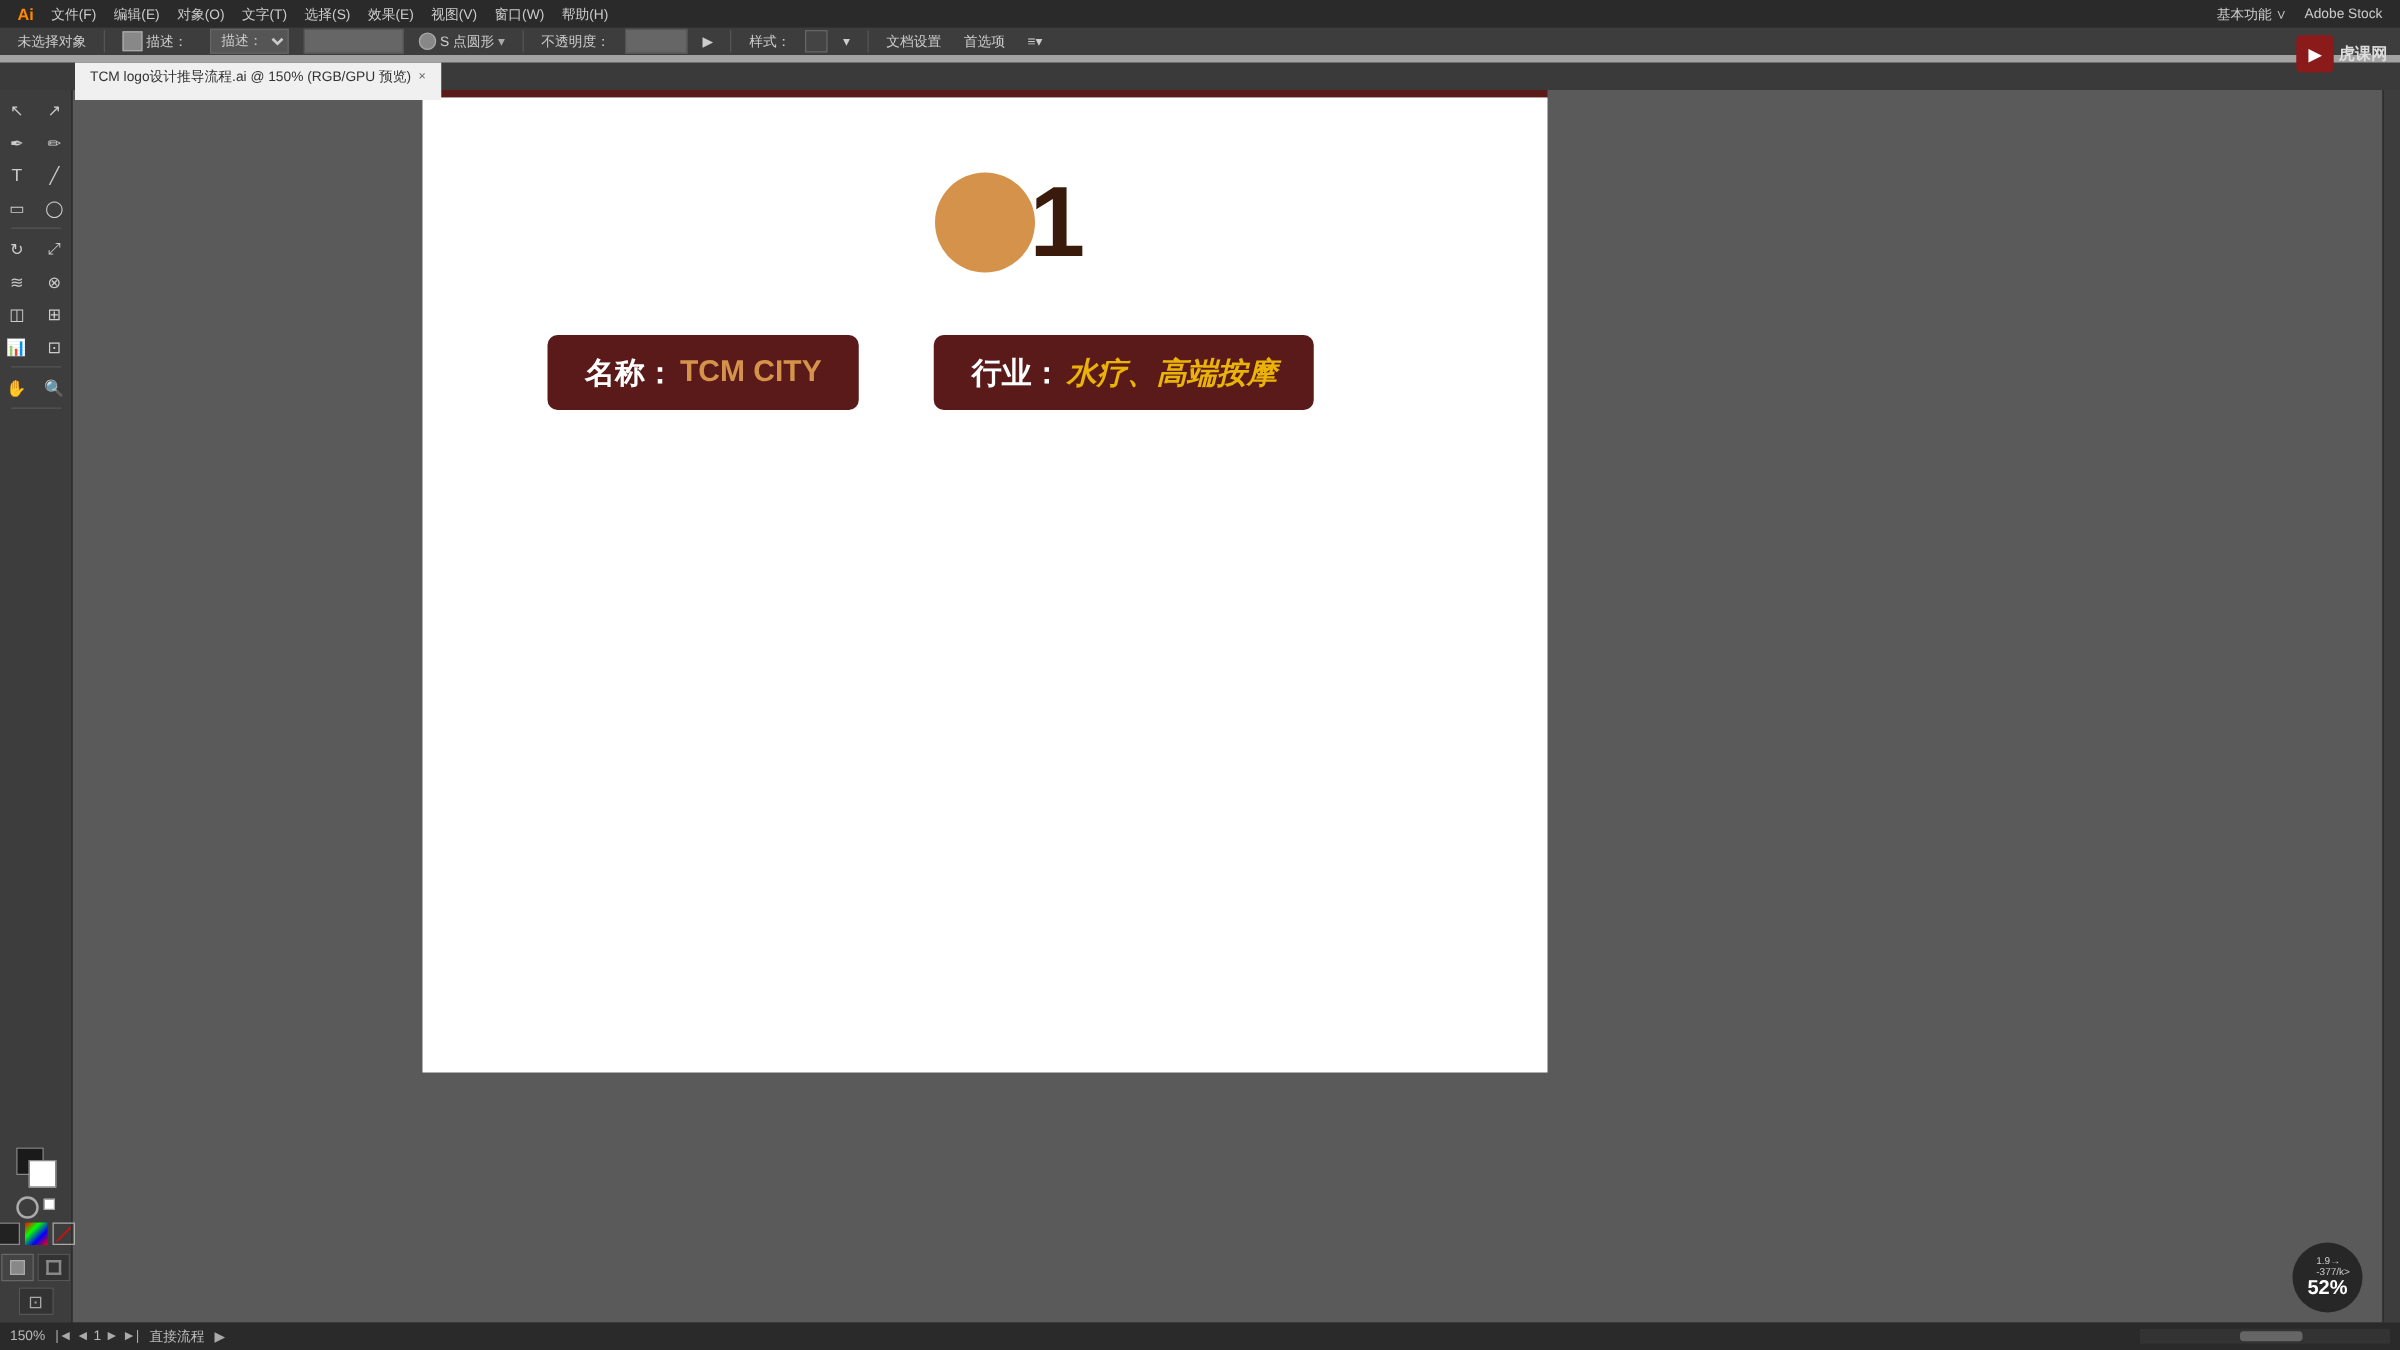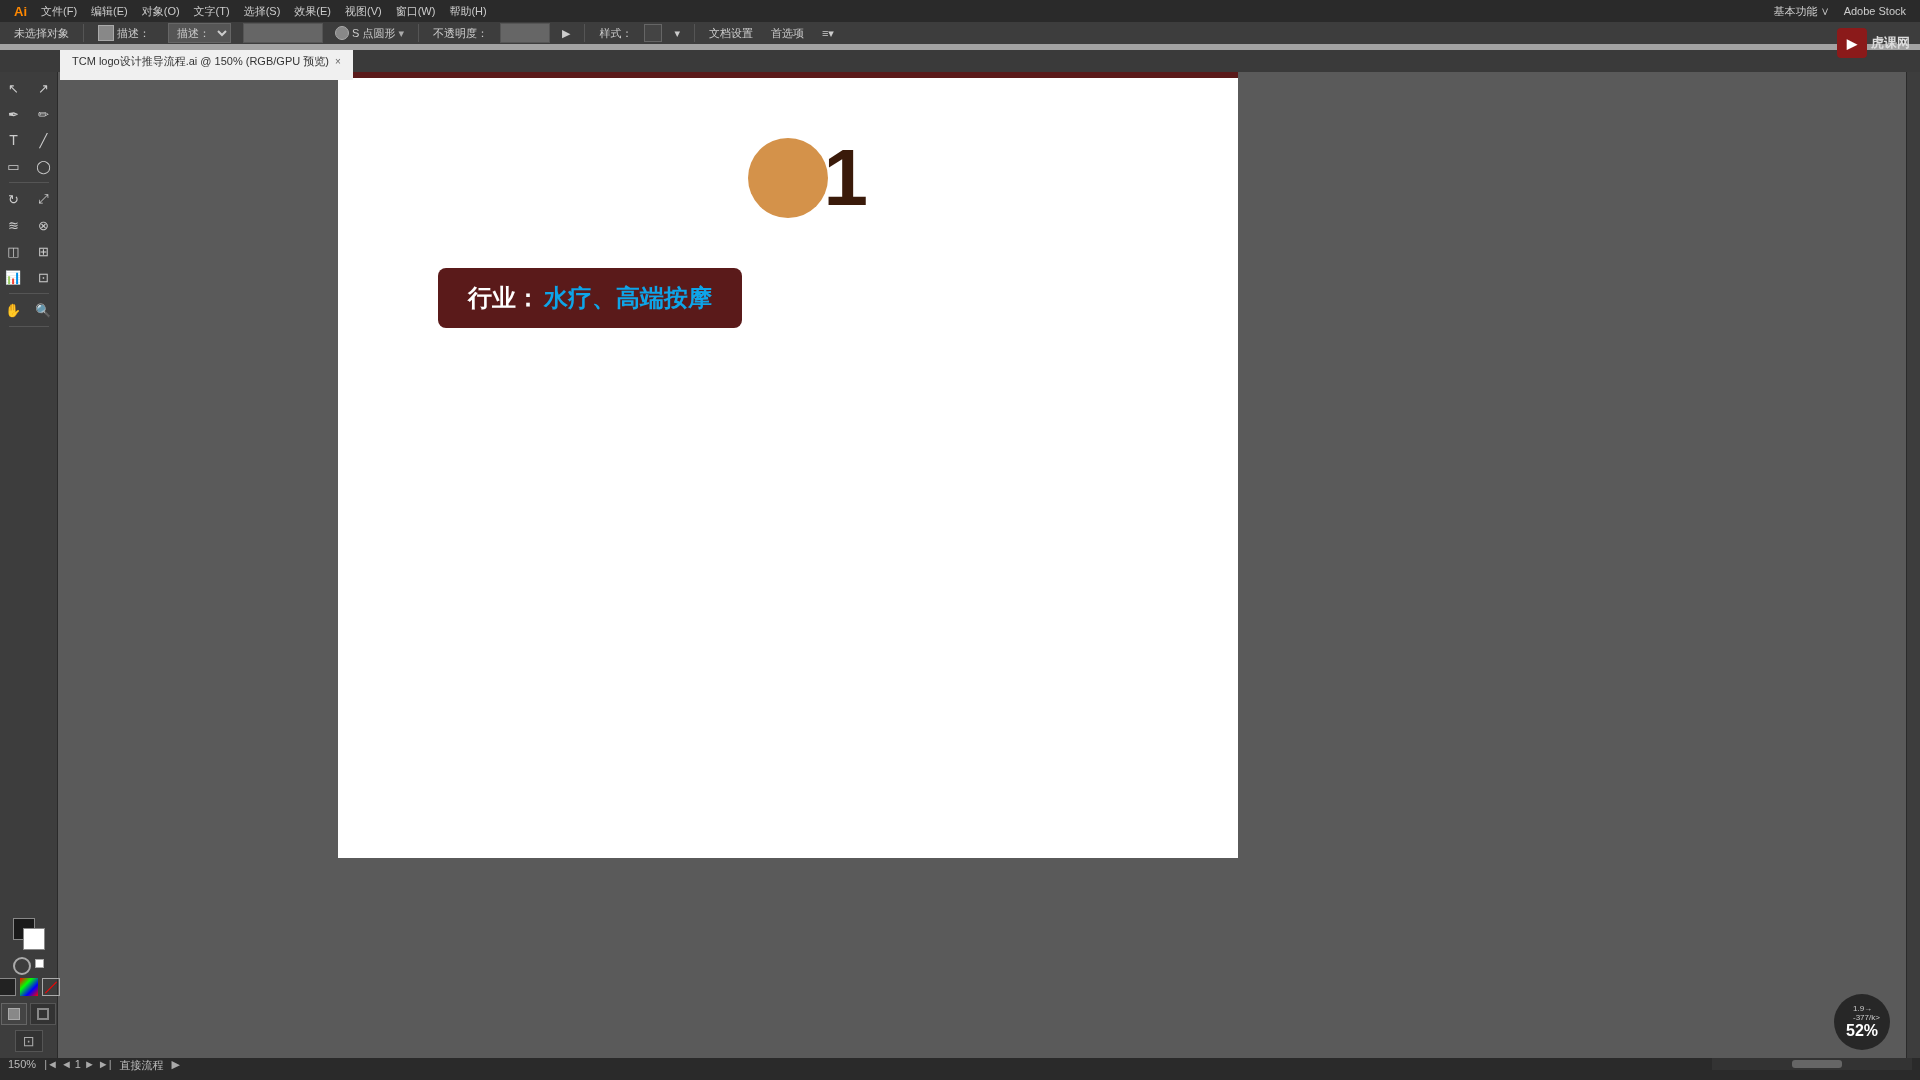--- a/index.html
+++ b/index.html
@@ -291,21 +291,21 @@
       font-family: 'SimSun', '宋体', serif;
     }
 
     
     .status-bar {
       position: absolute;
       bottom: 0; left: 0; right: 0;
       height: 22px;
       background: #2a2a2a;
       display: flex;
-      align-items: flex-start;
+      align-items: center;
       padding: 0 8px;
       gap: 8px;
       z-index: 100;
     }
     .status-item {
       color: #bbb;
       font-size: 11px;
     }
     .status-nav {
       display: flex;
@@ -517,23 +517,27 @@
 
 
       <div class="number-section">
         <div class="number-circle-container">
           <div class="number-circle"></div>
           <div class="number-text">1</div>
         </div>
       </div>
 
       <div class="badges-row">
+        <div class="badge badge-name">
+          <span>名称：</span>
+          <span style="color:#d4924a;">TCM CITY</span>
+        </div>
         <div class="badge badge-industry">
           <span>行业：</span>
-          <span style="color:#0ea5e9;">水疗、高端按摩</span>
+          <span style="color:#eab308;font-style:italic;">水疗、高端按摩</span>
         </div>
       </div>
 
 
     </div>
   </div>
 
 </div>
 
 <div class="status-bar">

